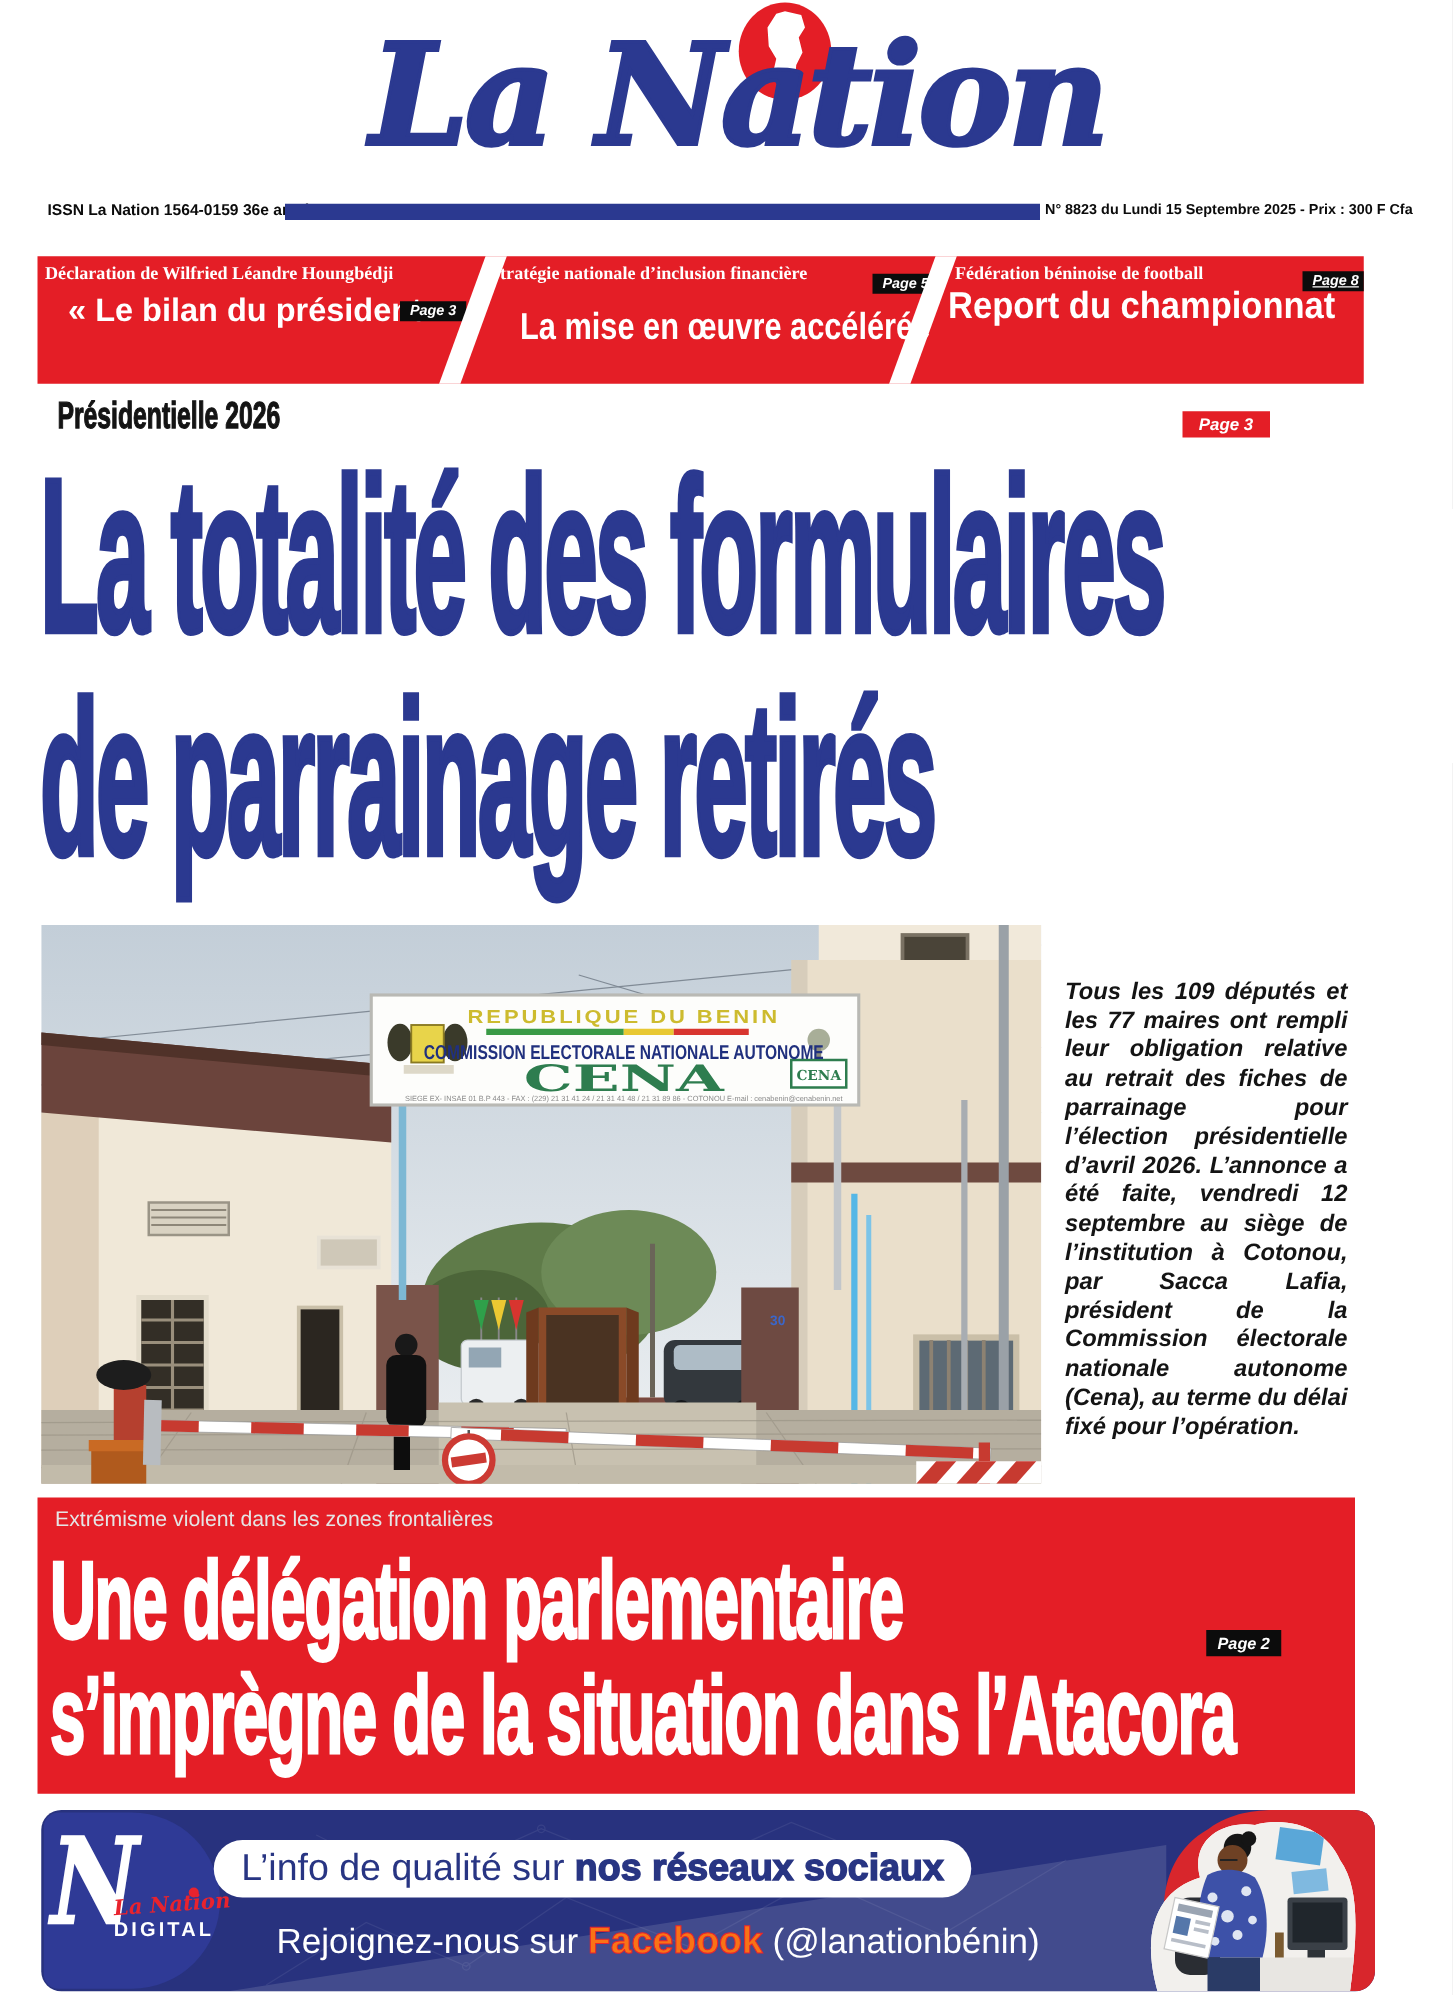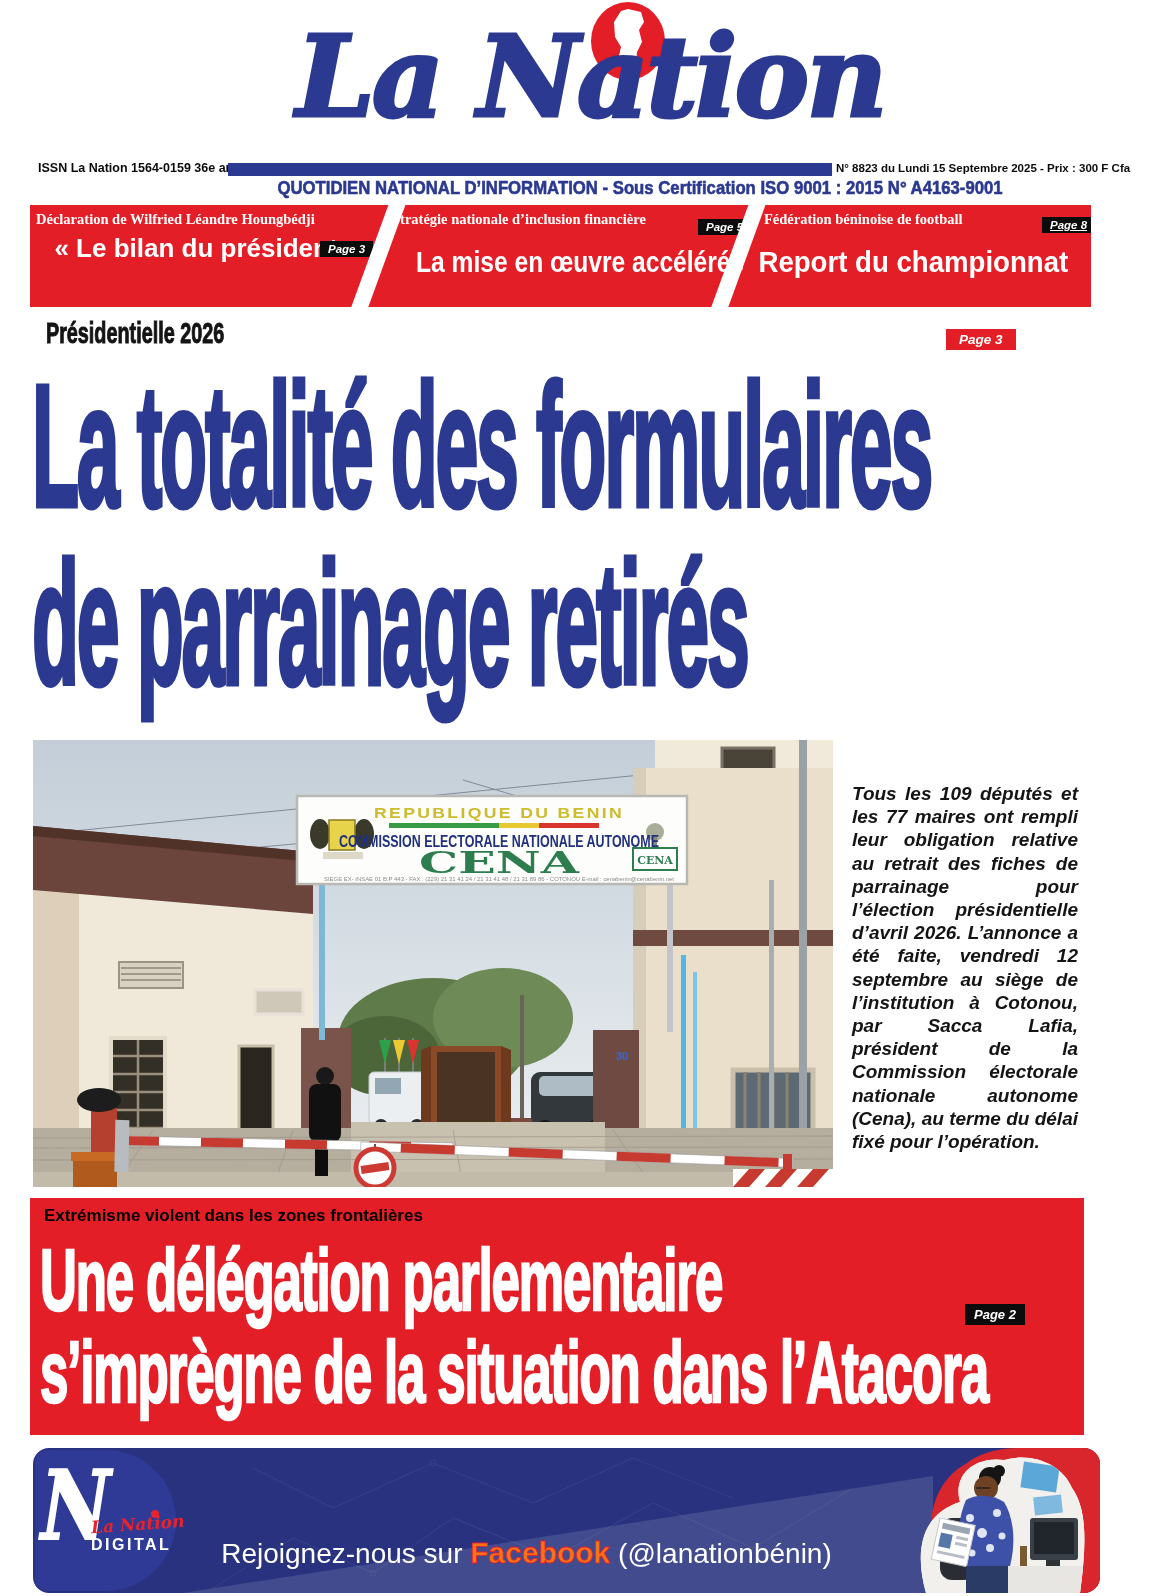--- a/index.html
+++ b/index.html
@@ -42,21 +42,21 @@
   .red-badge { position:absolute; background:#E41E26; color:#fff; font-style:italic;
       font-weight:700; font-size:13.5px; padding:3px 13px; white-space:nowrap; }
   .lead-h { position:absolute; white-space:nowrap; font-weight:700; color:#2B3990;
       font-size:175px; letter-spacing:-5px; line-height:1; transform:scaleX(0.44);
       transform-origin:0 0; -webkit-text-stroke:5px #2B3990; }
   .standfirst { left:852px; top:782px; width:226px; font-size:19px; line-height:23.2px;
       font-weight:700; font-style:italic; color:#141414; text-align:justify; }
 
   
   .red-block { left:30px; top:1198px; width:1054px; height:237px; background:#E41E26; }
-  .red-kicker { position:absolute; left:14px; top:8px; color:#000000; font-weight:700; font-size:17px; white-space:nowrap; }
+  .red-kicker { position:absolute; left:14px; top:8px; color:#e5e5e5; font-weight:400; font-size:17px; white-space:nowrap; }
   .red-h { position:absolute; left:10px; white-space:nowrap; color:#fff; font-weight:700;
       font-size:88px; letter-spacing:-2px; line-height:1; transform:scaleX(0.58);
       transform-origin:0 0; -webkit-text-stroke:2.5px #fff; }
 
   
   .digital-band { left:33px; top:1448px; width:1067px; height:145px; background:#28327E;
       border-radius:16px; overflow:hidden; }
   .net-pattern { position:absolute; inset:0; }
   .digital-blob { position:absolute; left:2px; top:2px; width:141px; height:141px;
       background:#2F3A96; border-radius:16px 95px 95px 16px; }
@@ -85,44 +85,41 @@
 
   <div class="abs logo-oval">
     <svg width="74" height="78" viewBox="0 0 74 78">
       <path d="M37,7 L50,10 L53,20 L48,28 L51,40 L46,50 L45,62 L33,66 L27,58 L30,45 L24,35 L23,20 L30,9 Z" fill="#ffffff"></path>
     </svg>
   </div>
   <div class="abs logo-title">La Nation</div>
   <div class="abs issn-left">ISSN La Nation 1564-0159   36e année</div>
   <div class="abs issn-bar"></div>
   <div class="abs issue-right">N° 8823 du Lundi 15 Septembre 2025 - Prix : 300 F Cfa</div>
-  <div class="abs tagline">
-    <span>QUOTIDIEN  NATIONAL  D’INFORMATION - Sous Certification ISO 9001 : 2015 N° A4163-9001</span>
-  </div>
 
   <div class="abs teaser-band">
     <div class="teaser" style="left:6px; width:320px;">
       <div class="kicker-sm">Déclaration de Wilfried Léandre Houngbédji</div>
       <div class="teaser-title" style="margin-top:5px; font-size:26px; line-height:31px;">
         <div><span class="tt-line">« Le bilan du président</span></div>
       </div>
       <span class="badge" style="left:284px; top:30px;">Page 3</span>
     </div>
     <div class="sep" style="left:340px;"></div>
     <div class="teaser" style="left:350px; width:330px;">
       <div class="kicker-sm" style="margin-left:12px;">Stratégie nationale d’inclusion financière</div>
       <div class="teaser-title" style="margin-top:17px; font-size:30px;">
         <span class="tt-line" style="transform:scaleX(0.82);">La mise en œuvre accélérée</span>
       </div>
       <span class="badge" style="left:318px; top:8px;">Page 5</span>
     </div>
     <div class="sep" style="left:700px;"></div>
     <div class="teaser" style="left:706px; width:355px;">
       <div class="kicker-sm" style="margin-left:28px;">Fédération béninoise de football</div>
-      <div class="teaser-title" style="margin-top:17px; font-size:30px;">
+      <div class="teaser-title" style="font-size:30px;">
         <span class="tt-line" style="transform:scaleX(0.92);">Report du championnat</span>
       </div>
       <span class="badge" style="left:306px; top:6px;text-decoration:underline;">Page 8</span>
     </div>
   </div>
 
   <div class="abs lead-kicker">
     <span>Présidentielle 2026</span>
   </div>
   <span class="red-badge" style="left:946px; top:329px;">Page 3</span>
@@ -343,20 +340,23 @@
       </g>
     </svg>
 
     <div class="digital-blob">
       <div class="monogram">N</div>
       <div class="brand-dot"></div>
       <div class="brand-script">La Nation</div>
       <div class="brand-sub">DIGITAL</div>
     </div>
 
+    <div class="social-pill">
+      <span class="pill-reg">L’info de qualité sur </span><span class="pill-bold">nos réseaux sociaux</span>
+    </div>
     <div class="social-line2">
       <span>Rejoignez-nous sur </span><span class="fb">Facebook</span><span> (@lanationbénin)</span>
     </div>
 
     <svg style="position:absolute; right:0; top:0;" width="218" height="145" viewBox="0 0 218 145">
       <defs>
         <clipPath id="blobClip">
           <path d="M44,145 C30,95 45,64 78,54 C70,24 96,8 122,12 C150,4 180,16 190,40 C206,62 204,100 198,145 Z"></path>
         </clipPath>
       </defs>

